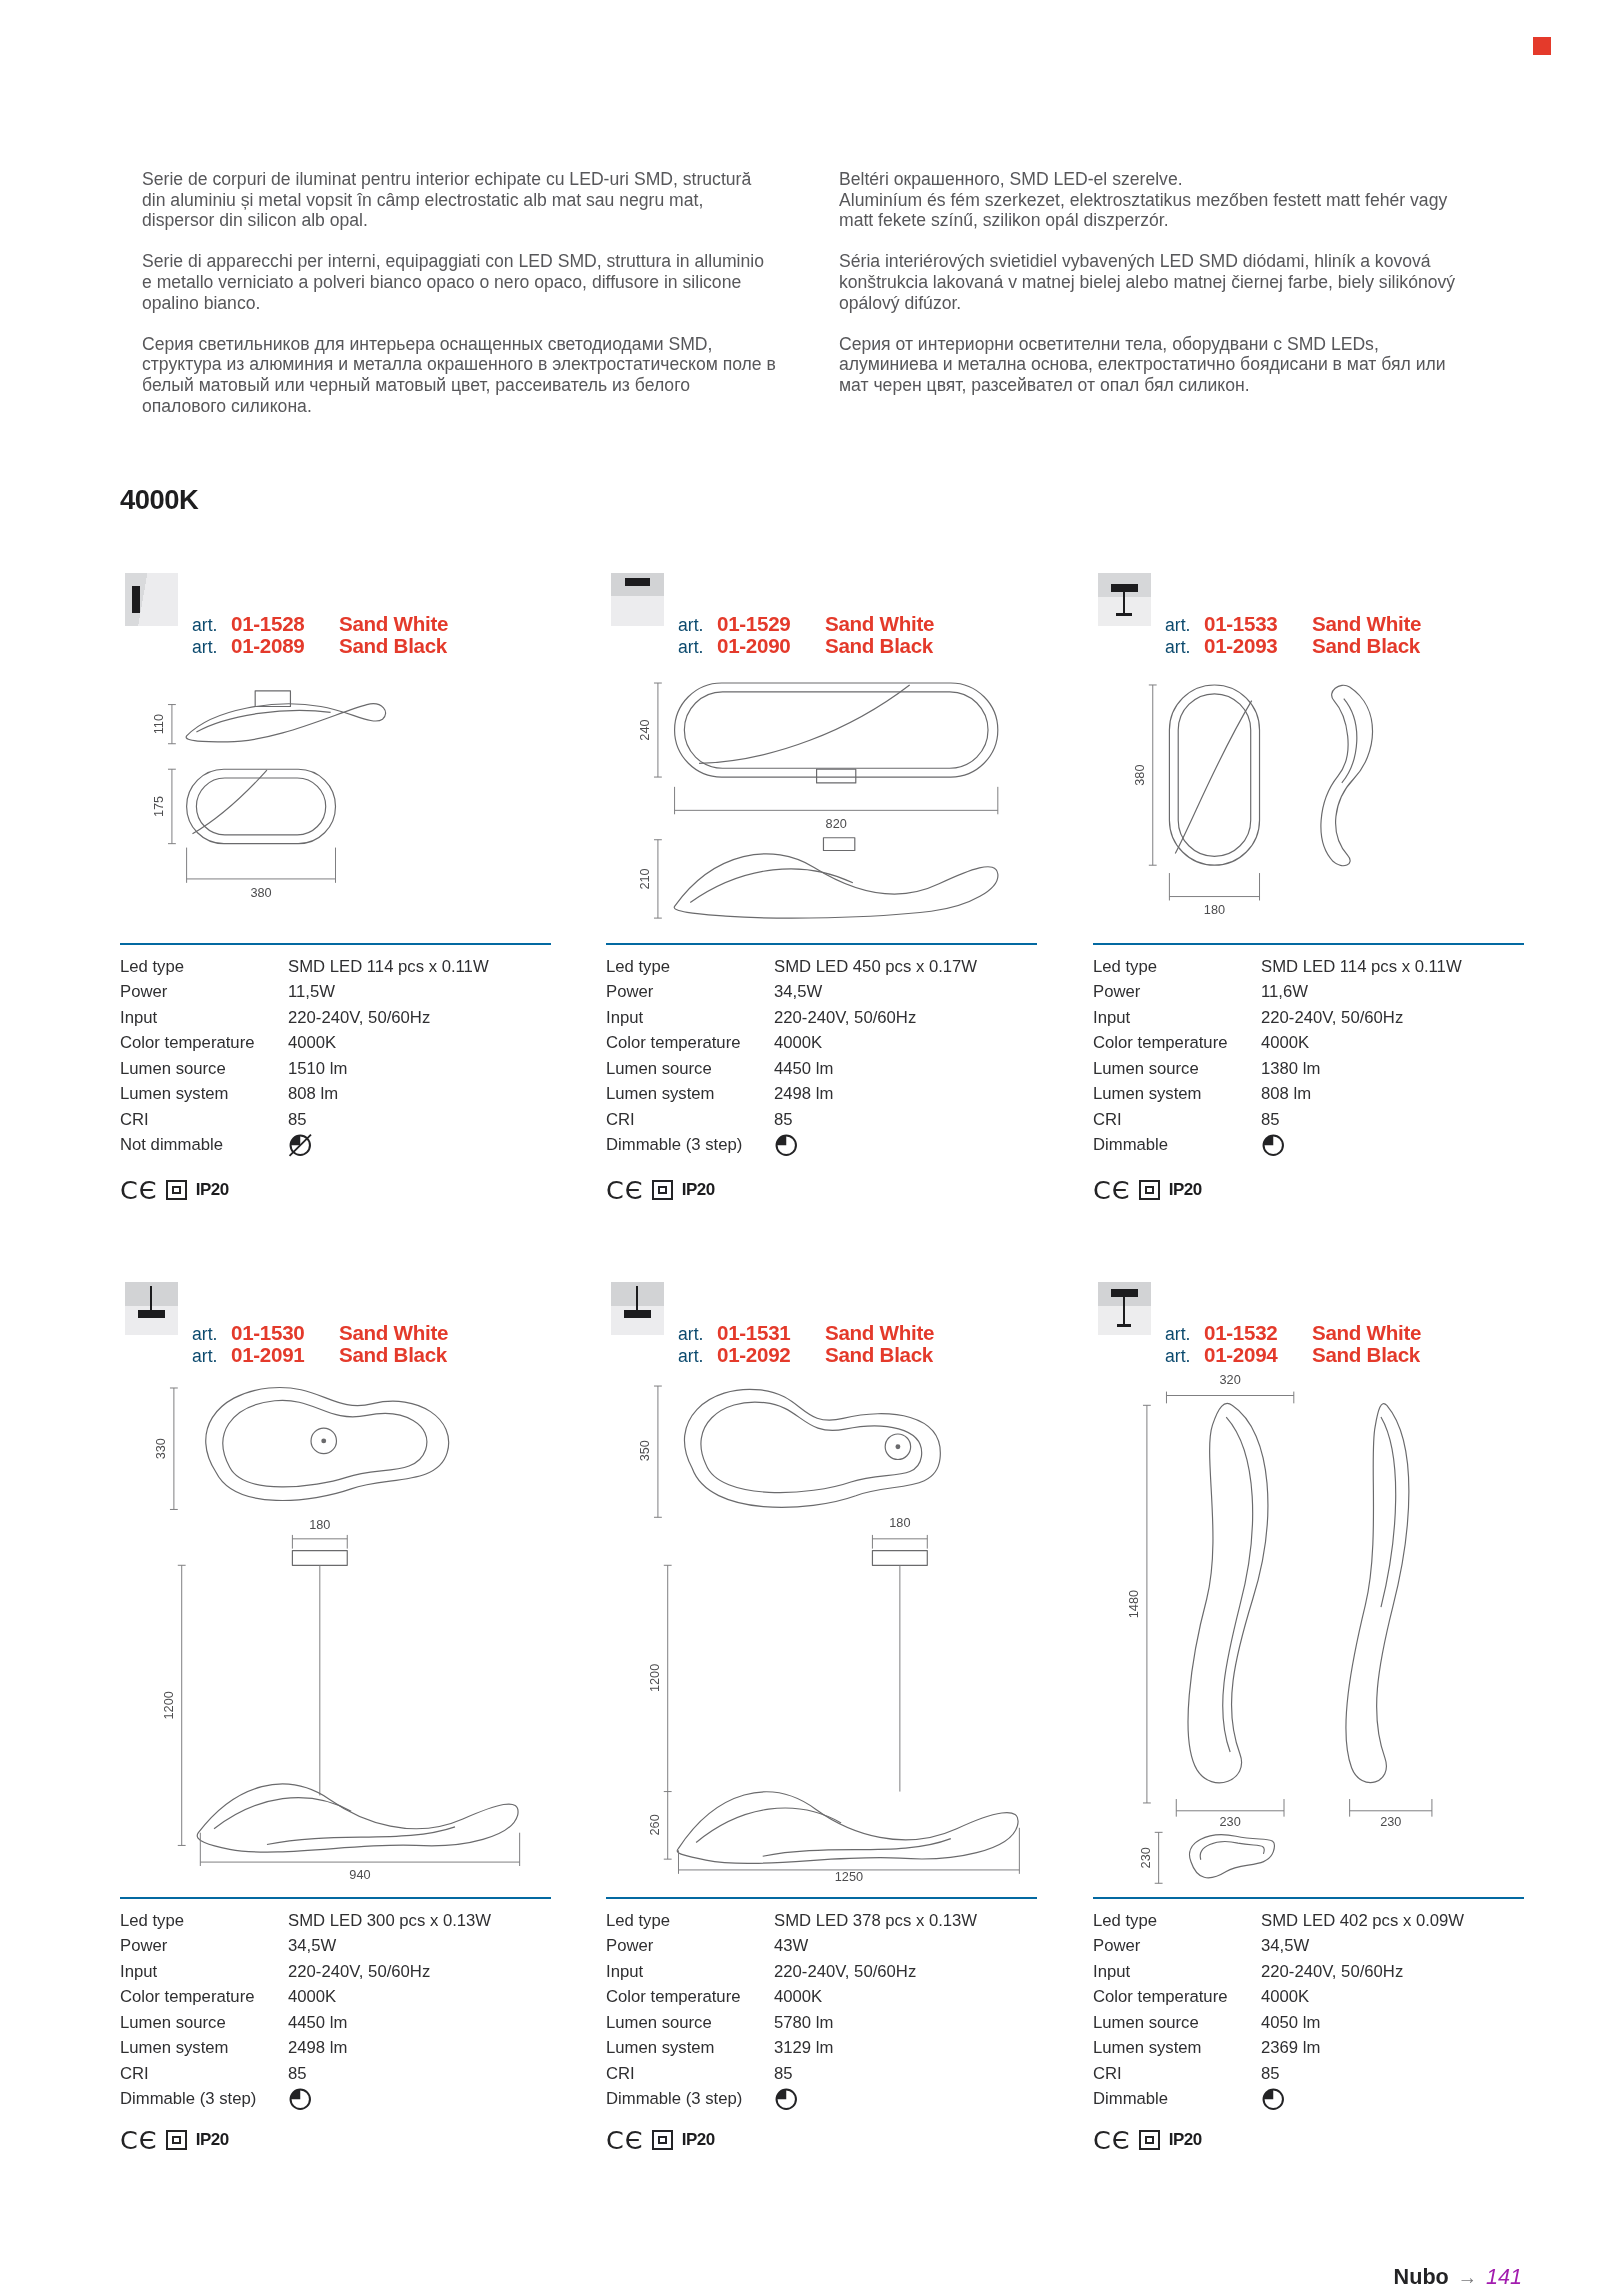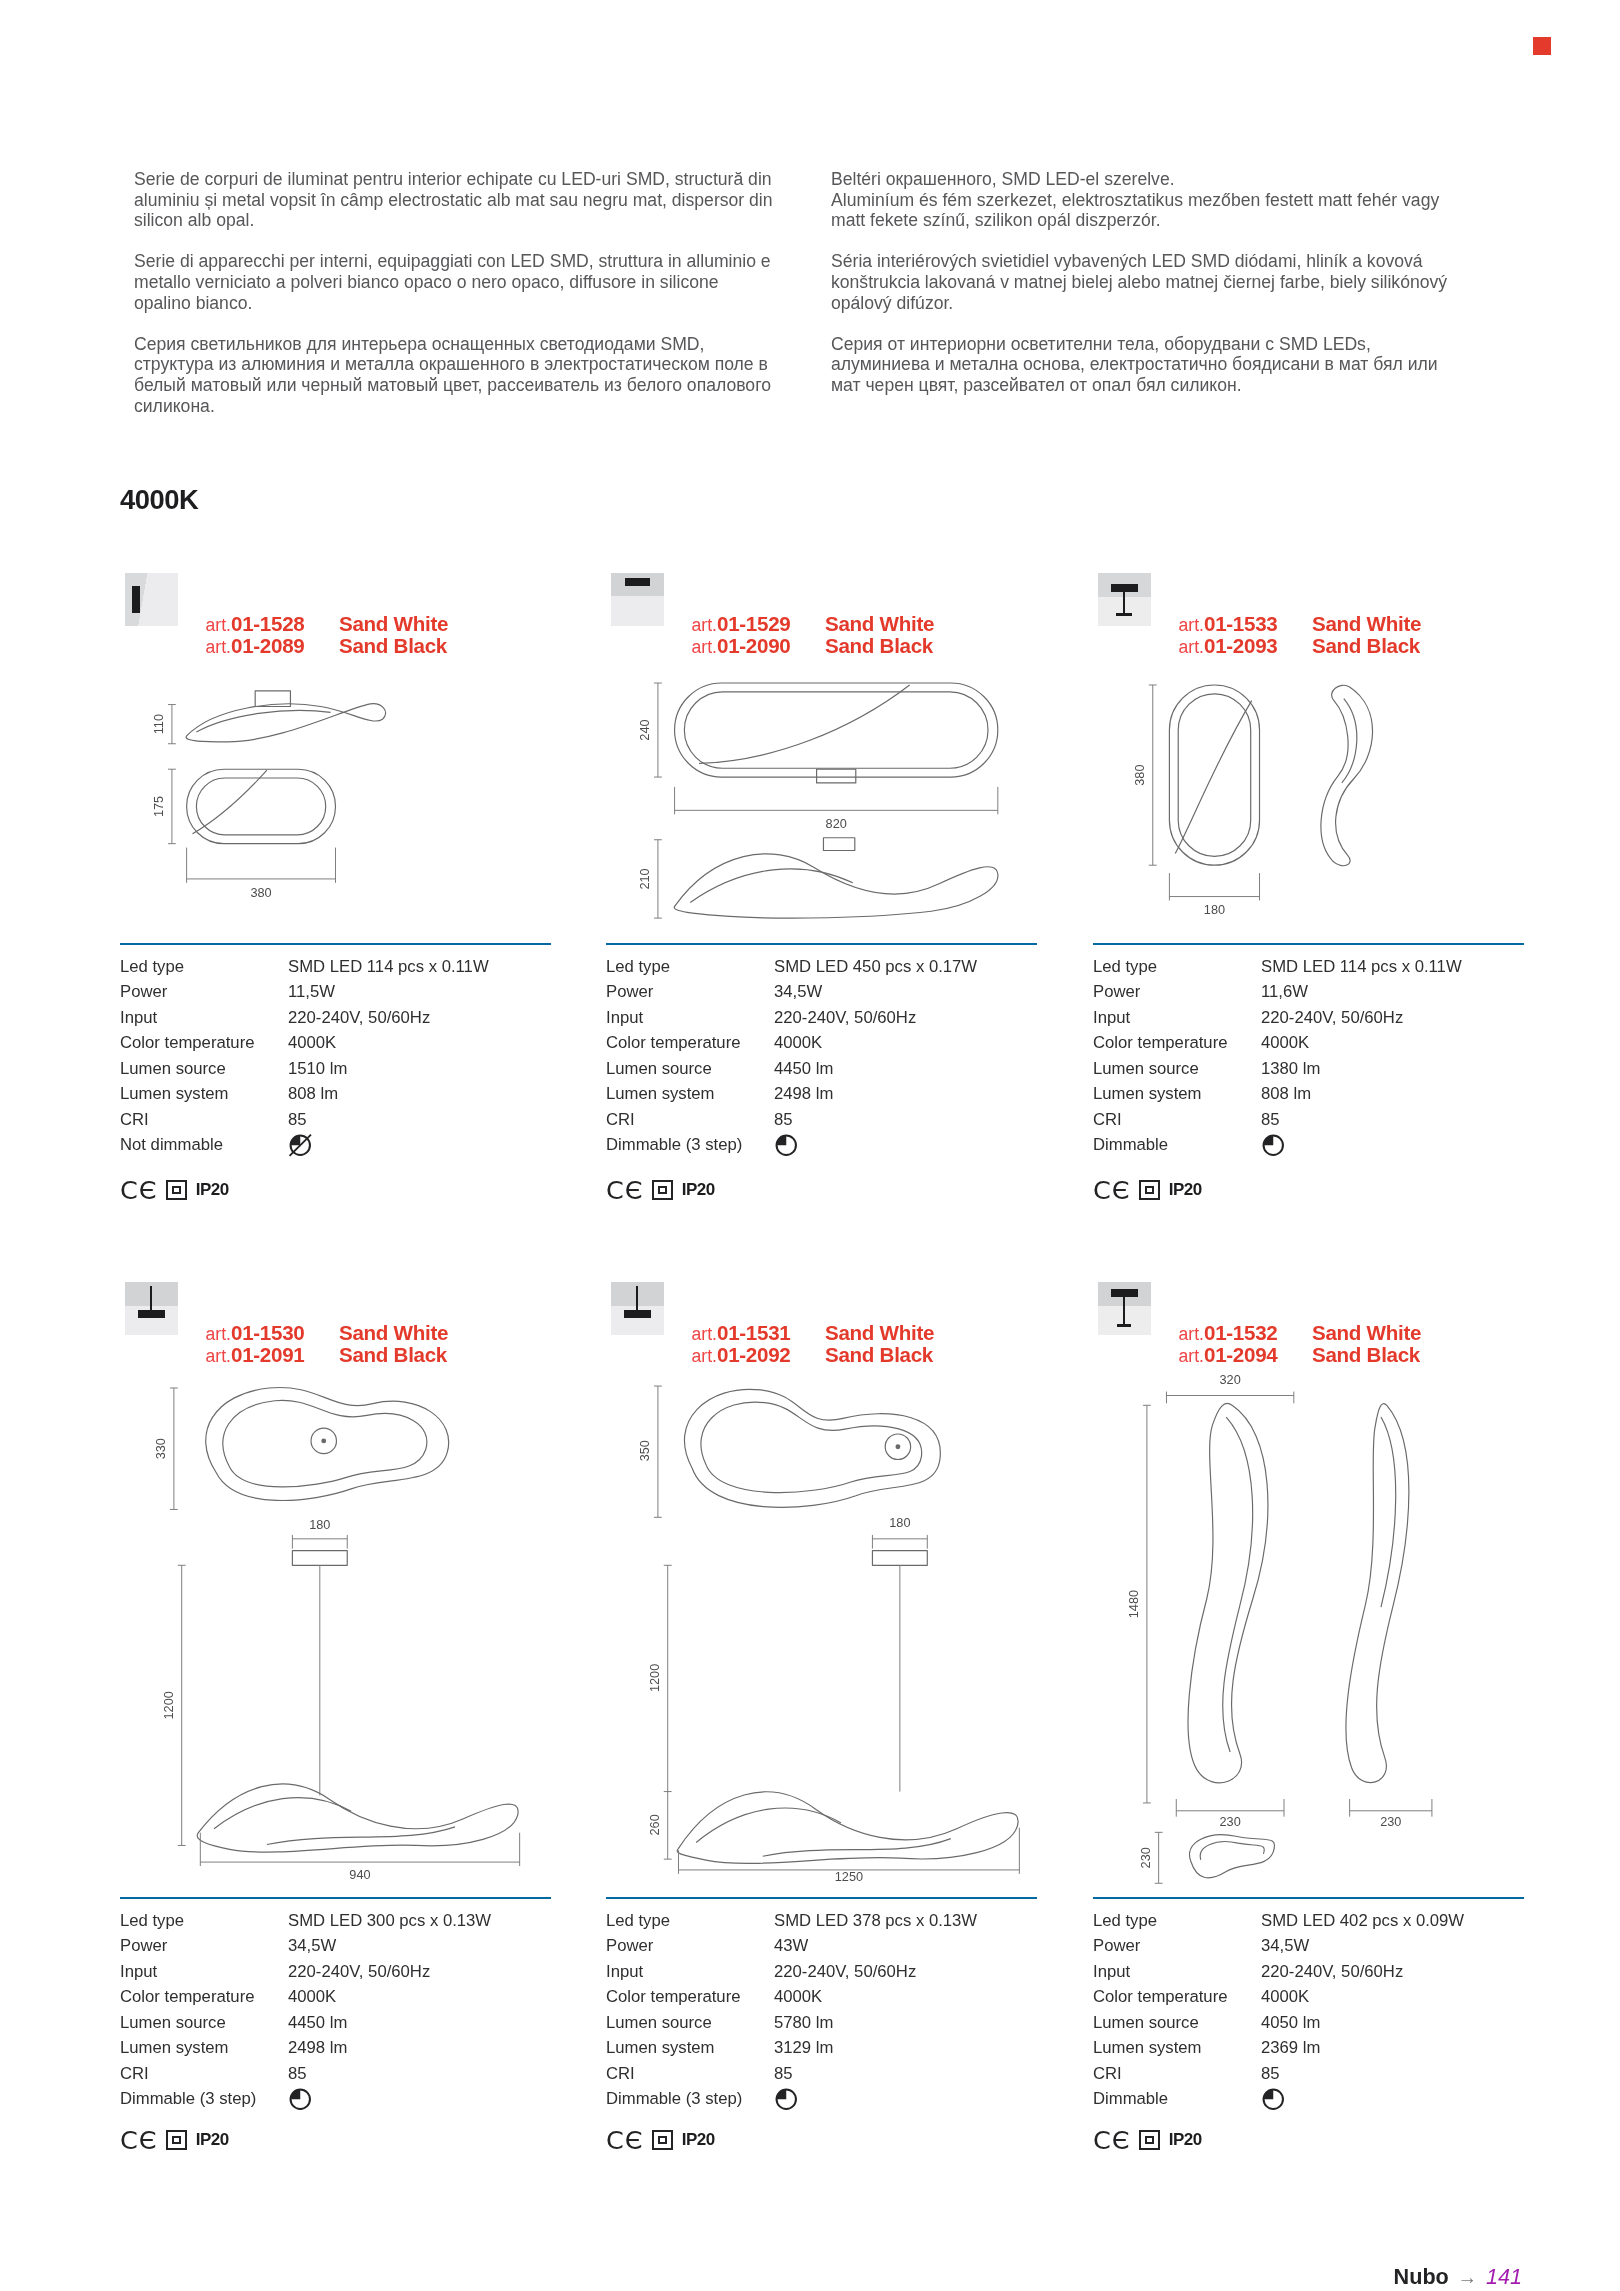--- a/index.html
+++ b/index.html
@@ -4,21 +4,21 @@
 <style>
   :root { --accent:#e43a2b; --body-text:#57575a; }
   * { margin:0; padding:0; box-sizing:border-box; }
   body { background:#888; font-family:"Liberation Sans", sans-serif; }
   .page { position:relative; width:1620px; height:2292px; background:#fff; margin:0 auto; overflow:hidden; }
   .corner { position:absolute; top:37px; right:69px; width:17.6px; height:17.6px; background:var(--accent); }
 
   .intro-col { position:absolute; top:169px; font-size:17.6px; line-height:20.6px; color:var(--body-text); }
   .intro-col.left { left:134px; width:642px; }
   .intro-col.right { left:831px; width:635px; }
-  .intro-col p { margin-bottom:20.6px; }
+  .intro-col p { margin-bottom:20.6px;margin-left:8px; }
   .intro-col p.no-gap { margin-bottom:0; }
 
   .heading { position:absolute; left:120px; top:484px; font-size:27.4px; font-weight:800; color:#1e1e20; letter-spacing:-0.5px; }
 
   .product { position:absolute; width:431px; }
   .product.row1 { height:647px; }
   .product.row2 { height:887px; }
 
   .mount-icon { position:absolute; left:4.9px; top:0; width:53px; height:53px; }
   .mount-icon i { position:absolute; background:#1c1c1e; }
@@ -33,21 +33,21 @@
   .mount-icon.pendant { background:linear-gradient(180deg,#d2d3d5 0 45%,#ececee 45%); }
   .mount-icon.pendant .stem { left:25.5px; top:3.9px; width:2px; height:24.5px; }
   .mount-icon.pendant .bar-h { left:12.7px; top:28px; width:27.4px; height:7.8px; }
   .mount-icon.floor { background:linear-gradient(180deg,#d2d3d5 0 45%,#ededee 45%); }
   .mount-icon.floor .bar-h { left:12.7px; top:6.9px; width:27.4px; height:7.8px; }
   .mount-icon.floor .stem { left:25.5px; top:14.7px; width:2px; height:27.4px; }
   .mount-icon.floor .base { left:19.6px; top:42px; width:13.7px; height:2.9px; }
 
   .art-lines { position:absolute; left:72px; top:39px; }
   .art-line { display:flex; align-items:baseline; height:21.6px; }
-  .art-label { color:#ef4444; font-size:17.6px; width:39px;text-align:right; }
+  .art-label { color:#0c4a6e; font-size:17.6px; width:39px; }
   .art-num { color:var(--accent); font-weight:700; font-size:20.6px; width:108px; letter-spacing:-0.3px; }
   .art-finish { color:var(--accent); font-weight:700; font-size:20.6px; letter-spacing:-0.3px; }
 
   .drawing { position:absolute; left:0; }
   .row1 .drawing { top:98px; height:265px;text-decoration:underline; }
   .row2 .drawing { top:90px; }
   .ln { fill:none; stroke:#6a6a6c; stroke-width:1.2; stroke-linejoin:round; }
   .dln { fill:none; stroke:#7c7c7e; stroke-width:1; }
   text.dim { font-family:"Liberation Sans",sans-serif; font-size:13px; fill:#4c4c4e; }
 

